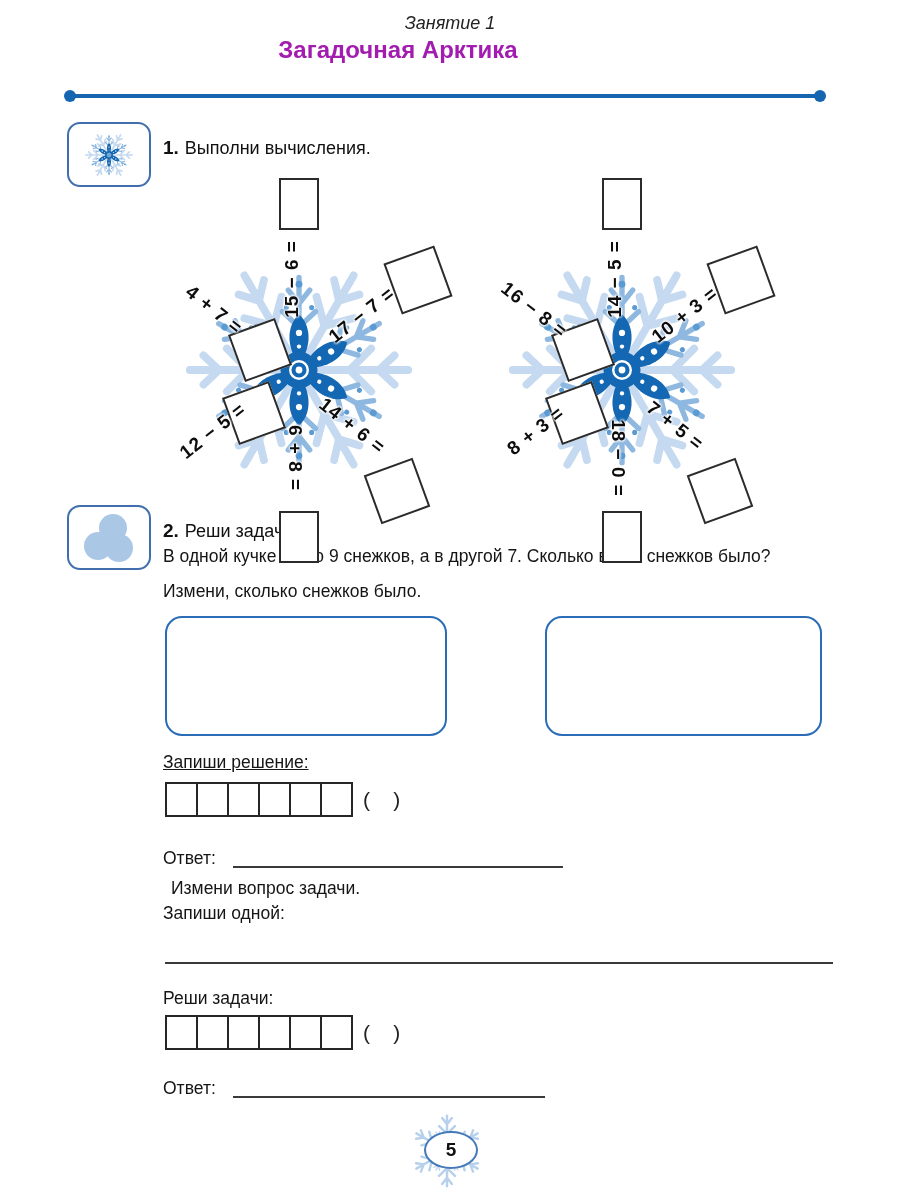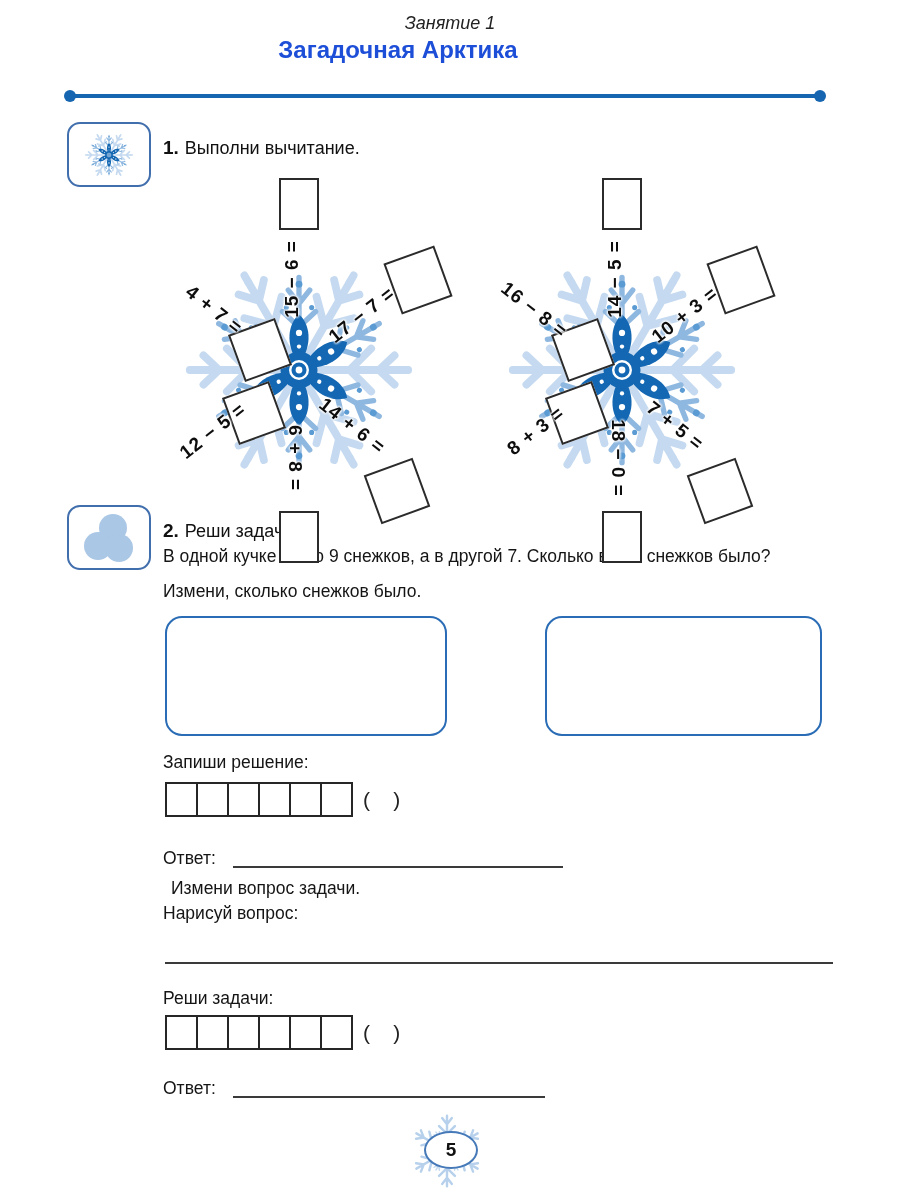--- a/index.html
+++ b/index.html
@@ -1,21 +1,21 @@
 <!DOCTYPE html>
 <html><head>
 <meta charset="utf-8">
 <style>
   html,body{margin:0;padding:0;background:#fff;}
   #page{position:relative;width:900px;height:1200px;background:#fff;overflow:hidden;
         font-family:"Liberation Sans",sans-serif;color:#111;padding-left:16px;}
   .abs{position:absolute;}
   
   .lesson{top:13px;left:0;width:900px;text-align:center;font-style:italic;font-size:18px;color:#222;}
-  .title{top:36px;left:0;width:796px;text-align:center;font-weight:bold;font-size:24px;color:#1d4ed8;}
+  .title{top:36px;left:0;width:796px;text-align:center;font-weight:bold;font-size:24px;color:#a21caf;}
   .subtitle{top:63px;left:0;width:900px;text-align:center;font-weight:bold;font-size:19px;color:#1a1a1a;}
   .rule{top:94px;left:70px;width:750px;height:4px;background:#1565b0;border-radius:2px;}
   .rule-dot{width:12px;height:12px;border-radius:50%;background:#1565b0;top:90px;}
   
   .icon-box{width:80px;height:61px;border:2px solid #416fad;border-radius:13px;background:#fff;
             display:flex;align-items:center;justify-content:center;}
   
   .task-line{font-size:18px;}
   .task-num{font-weight:bold;font-size:19px;margin-right:6px;}
   
@@ -113,21 +113,21 @@
   <div class="abs rule"></div>
   <div class="abs rule-dot" style="left:64px;"></div>
   <div class="abs rule-dot" style="left:814px;"></div>
 
   <div class="abs icon-box" style="left:67px;top:122px;">
     <svg viewBox="-120 -120 240 240" width="50" height="50">
         <use href="#flake"></use>
       </svg>
   </div>
   <div class="abs task-line" style="left:163px;top:137px;">
-    <span class="task-num">1.</span><span>Выполни вычитание.</span>
+    <span class="task-num">1.</span><span>Выполни вычисления.</span>
   </div>
 
   <div class="abs flake-wrap" style="left:149px;top:175px;">
     <svg class="flake-svg" viewBox="-120 -120 240 240">
         <use href="#flake"></use>
       </svg>
     <div class="vbox" style="left:150px;top:29px;"></div>
     <div class="vbox" style="left:150px;top:362px;"></div>
     <div class="tiltbox" style="left:111px;top:175px;"></div>
     <div class="tiltbox" style="left:105px;top:238px;"></div>
@@ -168,36 +168,36 @@
   </div>
   <div class="abs task-line" style="left:163px;top:520px;">
     <span class="task-num">2.</span><span>Реши задачу.</span>
   </div>
   <div class="abs bodytext" style="left:163px;top:546px;width:700px;">В одной кучке было 9 снежков, а в другой 7. Сколько всего снежков было?</div>
   <div class="abs bodytext" style="left:163px;top:581px;">Измени, сколько снежков было.</div>
 
   <div class="abs draw-rect" style="left:165px;top:616px;width:278px;"></div>
   <div class="abs draw-rect" style="left:545px;top:616px;width:273px;"></div>
 
-  <div class="abs bodytext" style="left:163px;top:752px;">Запиши решение:</div>
+  <div class="abs bodytext" style="left:163px;top:752px;text-decoration:underline;">Запиши решение:</div>
   <div class="abs cells" style="left:165px;top:782px;">
     <span class="cell"></span>
       <span class="cell"></span>
       <span class="cell"></span>
       <span class="cell"></span>
       <span class="cell"></span>
       <span class="cell"></span>
   </div>
   <div class="abs parens" style="left:363px;top:788px;">(    )</div>
 
   <div class="abs bodytext" style="left:163px;top:848px;">Ответ:</div>
   <div class="abs ansline" style="left:233px;top:848px;width:330px;"></div>
 
   <div class="abs bodytext" style="left:171px;top:878px;">Измени вопрос задачи.</div>
-  <div class="abs bodytext" style="left:163px;top:903px;">Нарисуй вопрос:</div>
+  <div class="abs bodytext" style="left:163px;top:903px;">Запиши одной:</div>
   <div class="abs qline" style="left:165px;top:962px;width:668px;"></div>
 
   <div class="abs bodytext" style="left:163px;top:988px;">Реши задачи:</div>
   <div class="abs cells" style="left:165px;top:1015px;">
     <span class="cell"></span>
       <span class="cell"></span>
       <span class="cell"></span>
       <span class="cell"></span>
       <span class="cell"></span>
       <span class="cell"></span>

